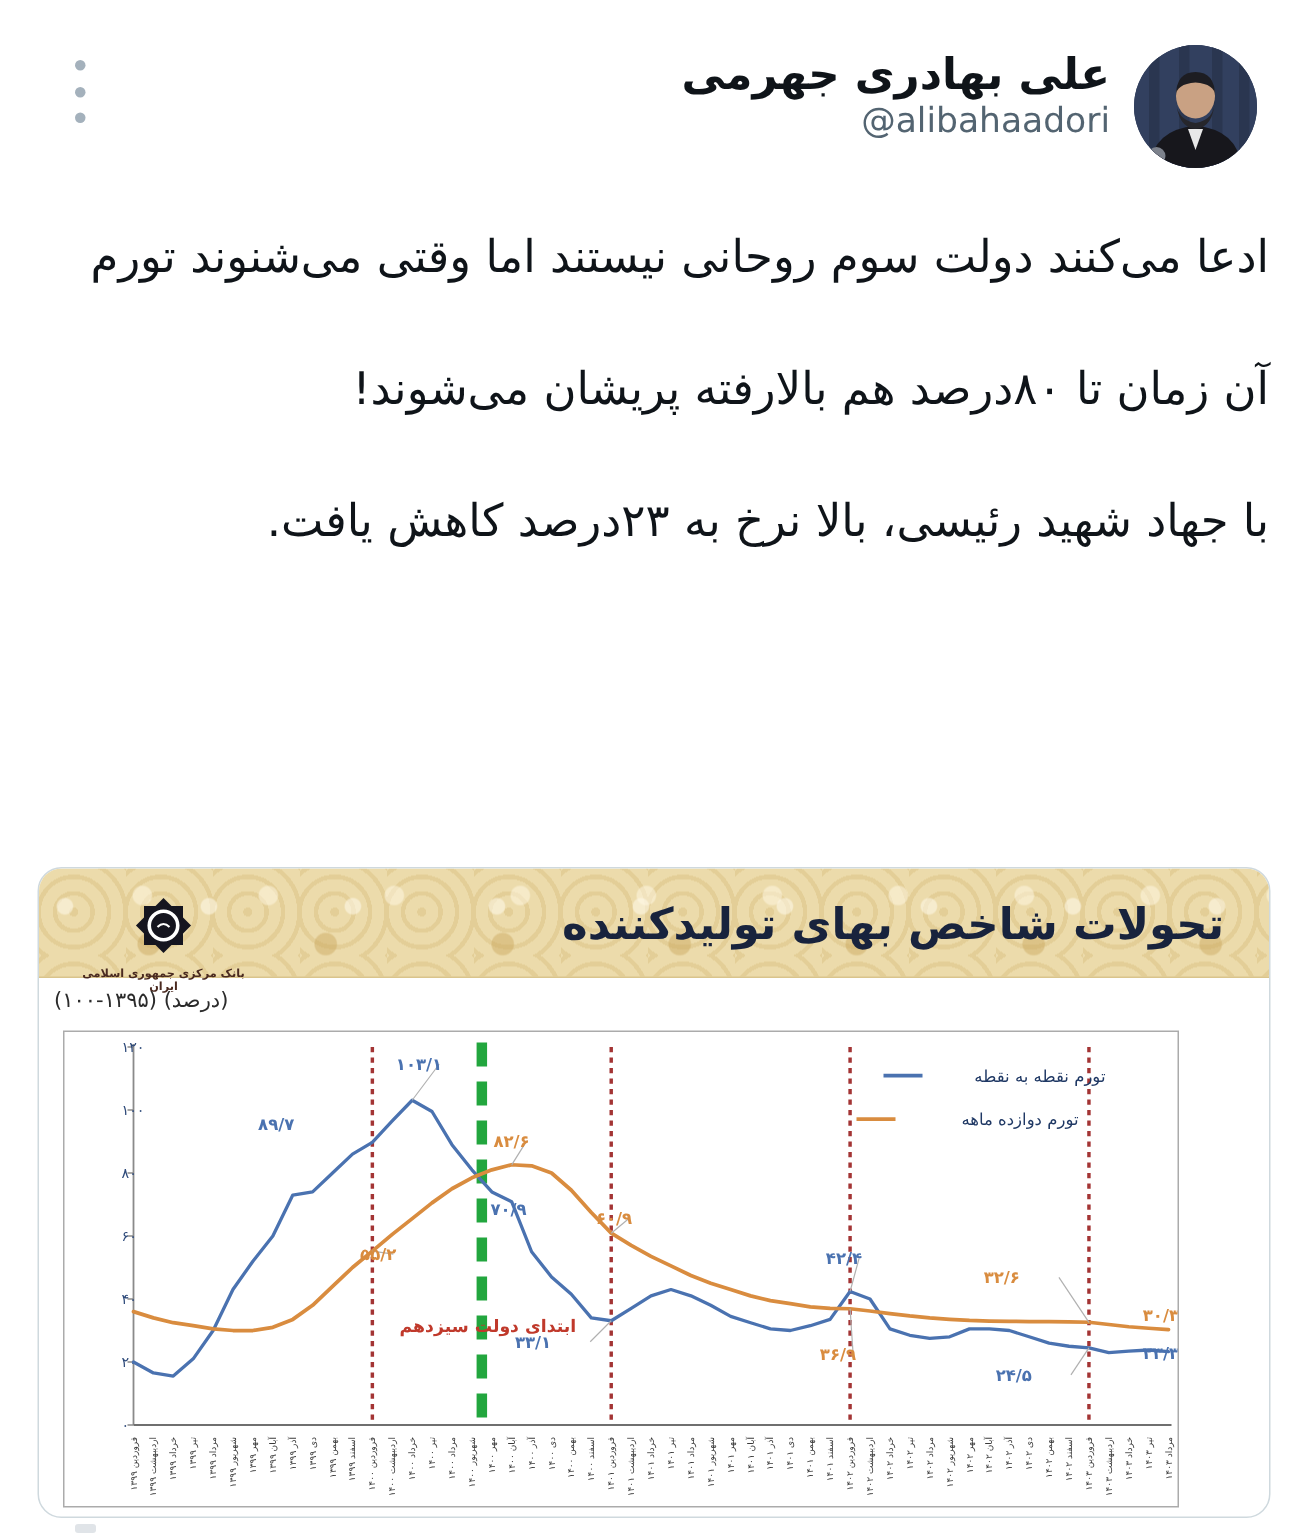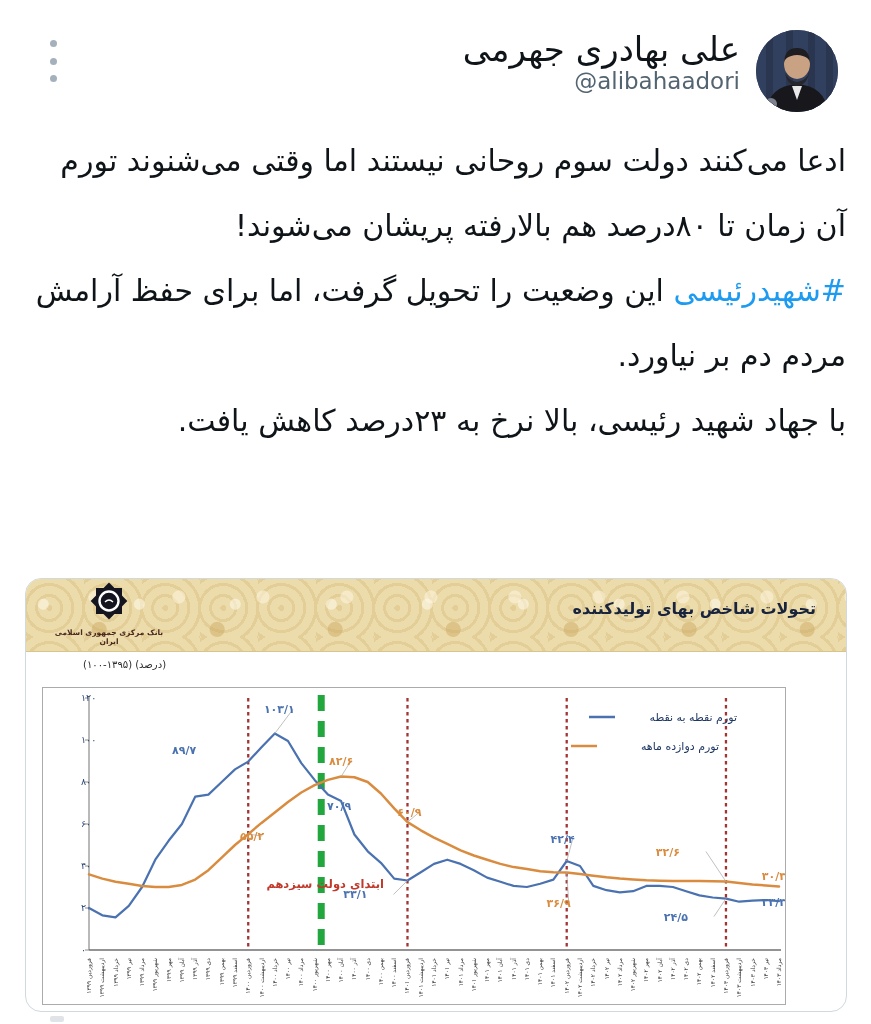--- a/index.html
+++ b/index.html
@@ -4,45 +4,45 @@
 <style>
   html,body{margin:0;padding:0;background:#ffffff;}
   body{width:871px;height:1024px;position:relative;overflow:hidden;
        font-family:"DejaVu Sans","Liberation Sans",sans-serif;color:#0f1419;}
   .tweet{position:absolute;inset:0;direction:rtl;}
   
   .tweet-header{position:absolute;top:28px;right:25px;left:25px;height:84px;}
   .avatar{position:absolute;right:8px;top:2px;width:82px;height:82px;border-radius:50%;
           overflow:hidden;background:#2e3a57;}
   .name-block{position:absolute;right:106px;top:4px;text-align:right;}
-  .author-name{font-size:34px;font-weight:normal;line-height:34px;color:#0f1419;}
+  .author-name{font-size:29px;font-weight:bold;line-height:34px;color:#0f1419;}
   .handle{font-size:23px;line-height:30px;color:#536471;direction:ltr;display:inline-block;text-align:right;}
   .kebab{position:absolute;left:14px;top:12px;width:28px;height:42px;display:flex;
          flex-direction:column;align-items:center;justify-content:space-between;cursor:pointer;}
   .kebab i{width:7px;height:7px;border-radius:50%;background:#a4b1bc;display:block;}
   
   .tweet-body{position:absolute;top:128px;right:25px;left:25px;text-align:right;}
-  .tweet-body p{margin:0;font-size:30px;line-height:65px;text-align:right;}
+  .tweet-body p{margin:0;font-size:30px;line-height:88px;text-align:right;}
   .hashtag{color:#1d9bf0;}
   
   .chart-card{position:absolute;top:578px;right:24px;width:820px;height:432px;
               border:1px solid #cfd9de;border-radius:16px;background:#fff;overflow:hidden;direction:rtl;}
   .chart-head{position:absolute;top:0;left:0;right:0;height:72px;
      background-color:#ecdbab;
      background-image:
        radial-gradient(circle at 18% 35%, rgba(255,250,235,.55) 0 5px, rgba(255,250,235,0) 6px),
        radial-gradient(circle at 62% 70%, rgba(201,166,92,.45) 0 7px, rgba(201,166,92,0) 8px),
        radial-gradient(circle at 82% 25%, rgba(255,248,228,.5) 0 6px, rgba(255,248,228,0) 7px),
        repeating-radial-gradient(circle at 40% 50%, rgba(205,172,100,.28) 0 3px, rgba(205,172,100,0) 3px 11px);
      background-size:96px 72px,118px 72px,84px 72px,58px 58px;
      border-bottom:1px solid #d9c48c;}
-  .chart-title{position:absolute;right:30px;top:20px;font-size:16px;font-weight:bold;color:#18233d;}
-  .cbi-logo{position:absolute;left:28px;top:0;width:110px;text-align:center;}
+  .chart-title{position:absolute;right:30px;top:20px;font-size:29px;font-weight:bold;color:#18233d;}
+  .cbi-logo{position:absolute;left:28px;top:16px;width:110px;text-align:center;}
   .cbi-logo .caption{font-size:7.5px;font-weight:bold;color:#4a2a20;display:block;margin-top:1px;}
-  .unit-label{position:absolute;left:10px;top:80px;font-size:10px;color:#2b2b2b;direction:rtl;margin-left:47px;}
+  .unit-label{position:absolute;left:10px;top:80px;font-size:14px;color:#2b2b2b;direction:rtl;}
   .figure-frame{position:absolute;left:16px;top:108px;width:742px;height:316px;
                 border:1.5px solid #ababab;background:#fff;box-sizing:content-box;}
   .figure-frame svg{display:block;}
   .footer-mark{position:absolute;left:50px;top:1016px;width:14px;height:6px;
                background:#d8dde2;border-radius:2px;opacity:.8;}
 </style>
 </head>
 <body>
 
 <div class="tweet">
@@ -69,21 +69,20 @@
     </div>
     <div class="kebab">
       <i></i>
       <i></i>
       <i></i>
     </div>
   </div>
 
   <div class="tweet-body">
     <p>ادعا می‌کنند دولت سوم روحانی نیستند اما وقتی می‌شنوند تورم آن زمان تا ۸۰درصد هم بالارفته پریشان می‌شوند!</p>
-    <p><span class="hashtag">#شهیدرئیسی</span><span> این وضعیت را تحویل گرفت، اما برای حفظ آرامش مردم دم بر نیاورد.</span></p>
     <p>با جهاد شهید رئیسی، بالا نرخ به ۲۳درصد کاهش یافت.</p>
   </div>
 
   <div class="chart-card">
     <div class="chart-head">
       <div class="chart-title">تحولات شاخص بهای تولیدکننده</div>
       <div class="cbi-logo">
         <svg width="44" height="44" viewBox="0 0 44 44">
           <g fill="#15151f">
             <rect x="9" y="9" width="26" height="26"></rect>

